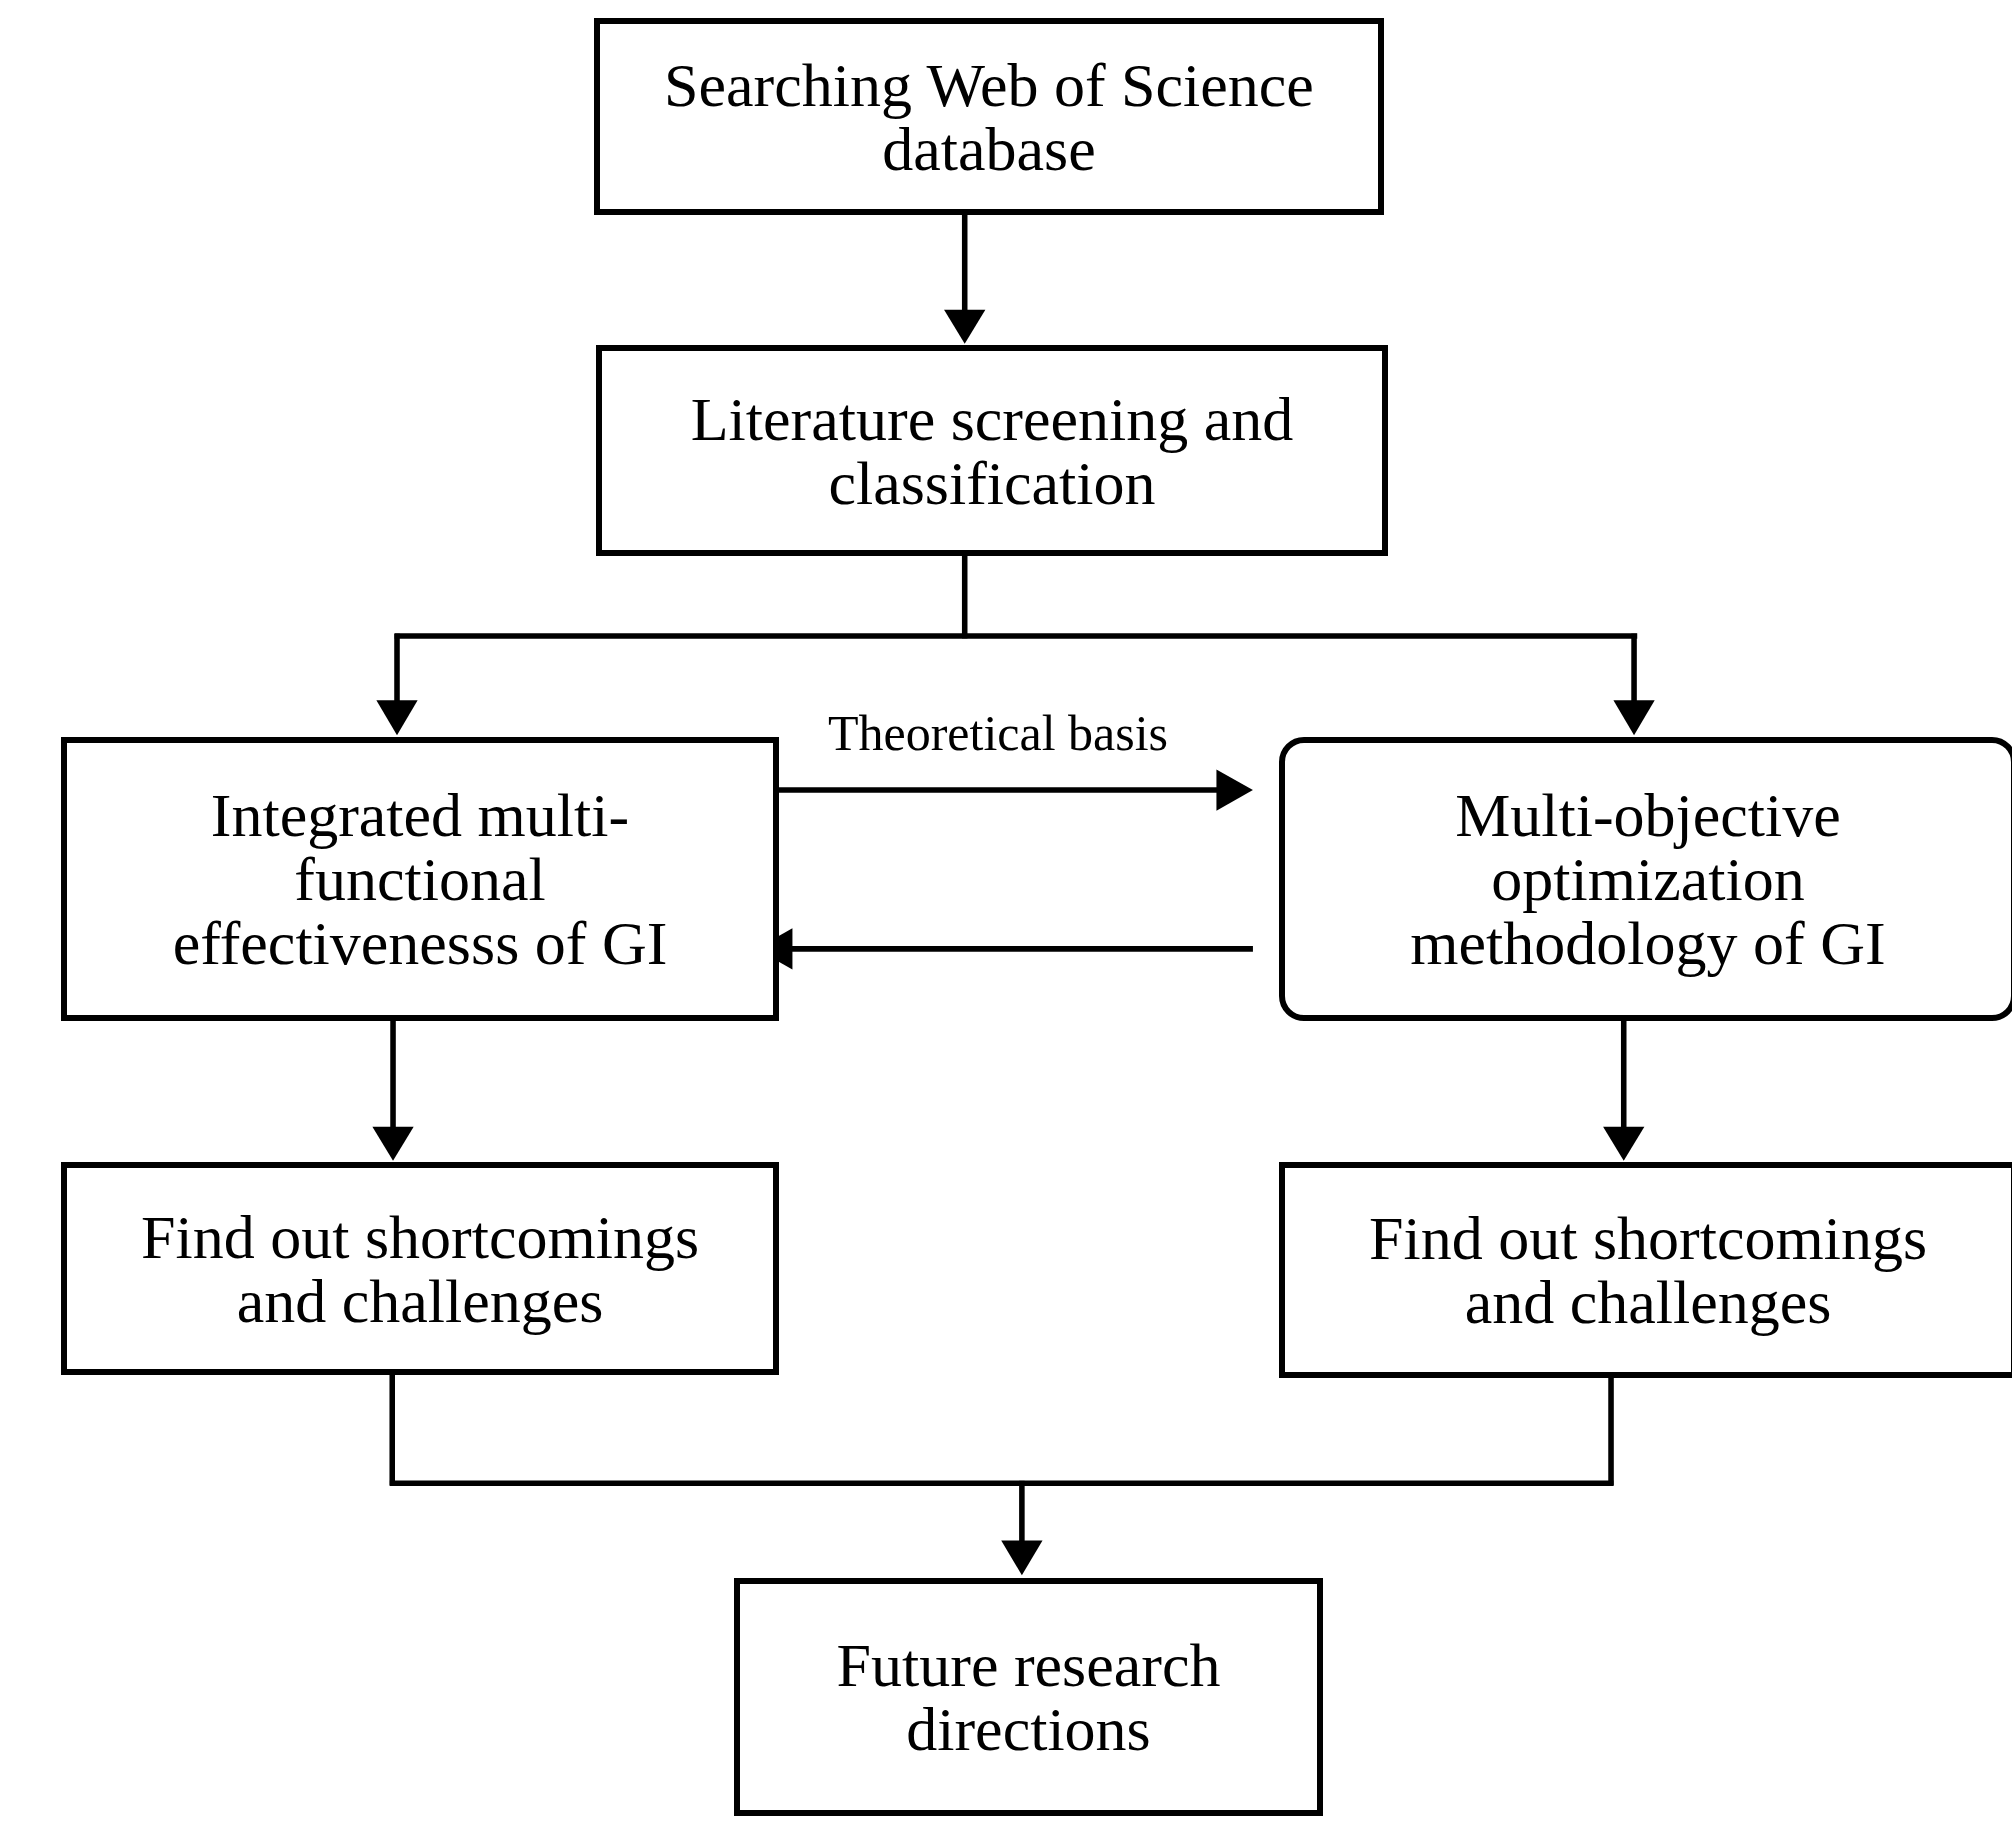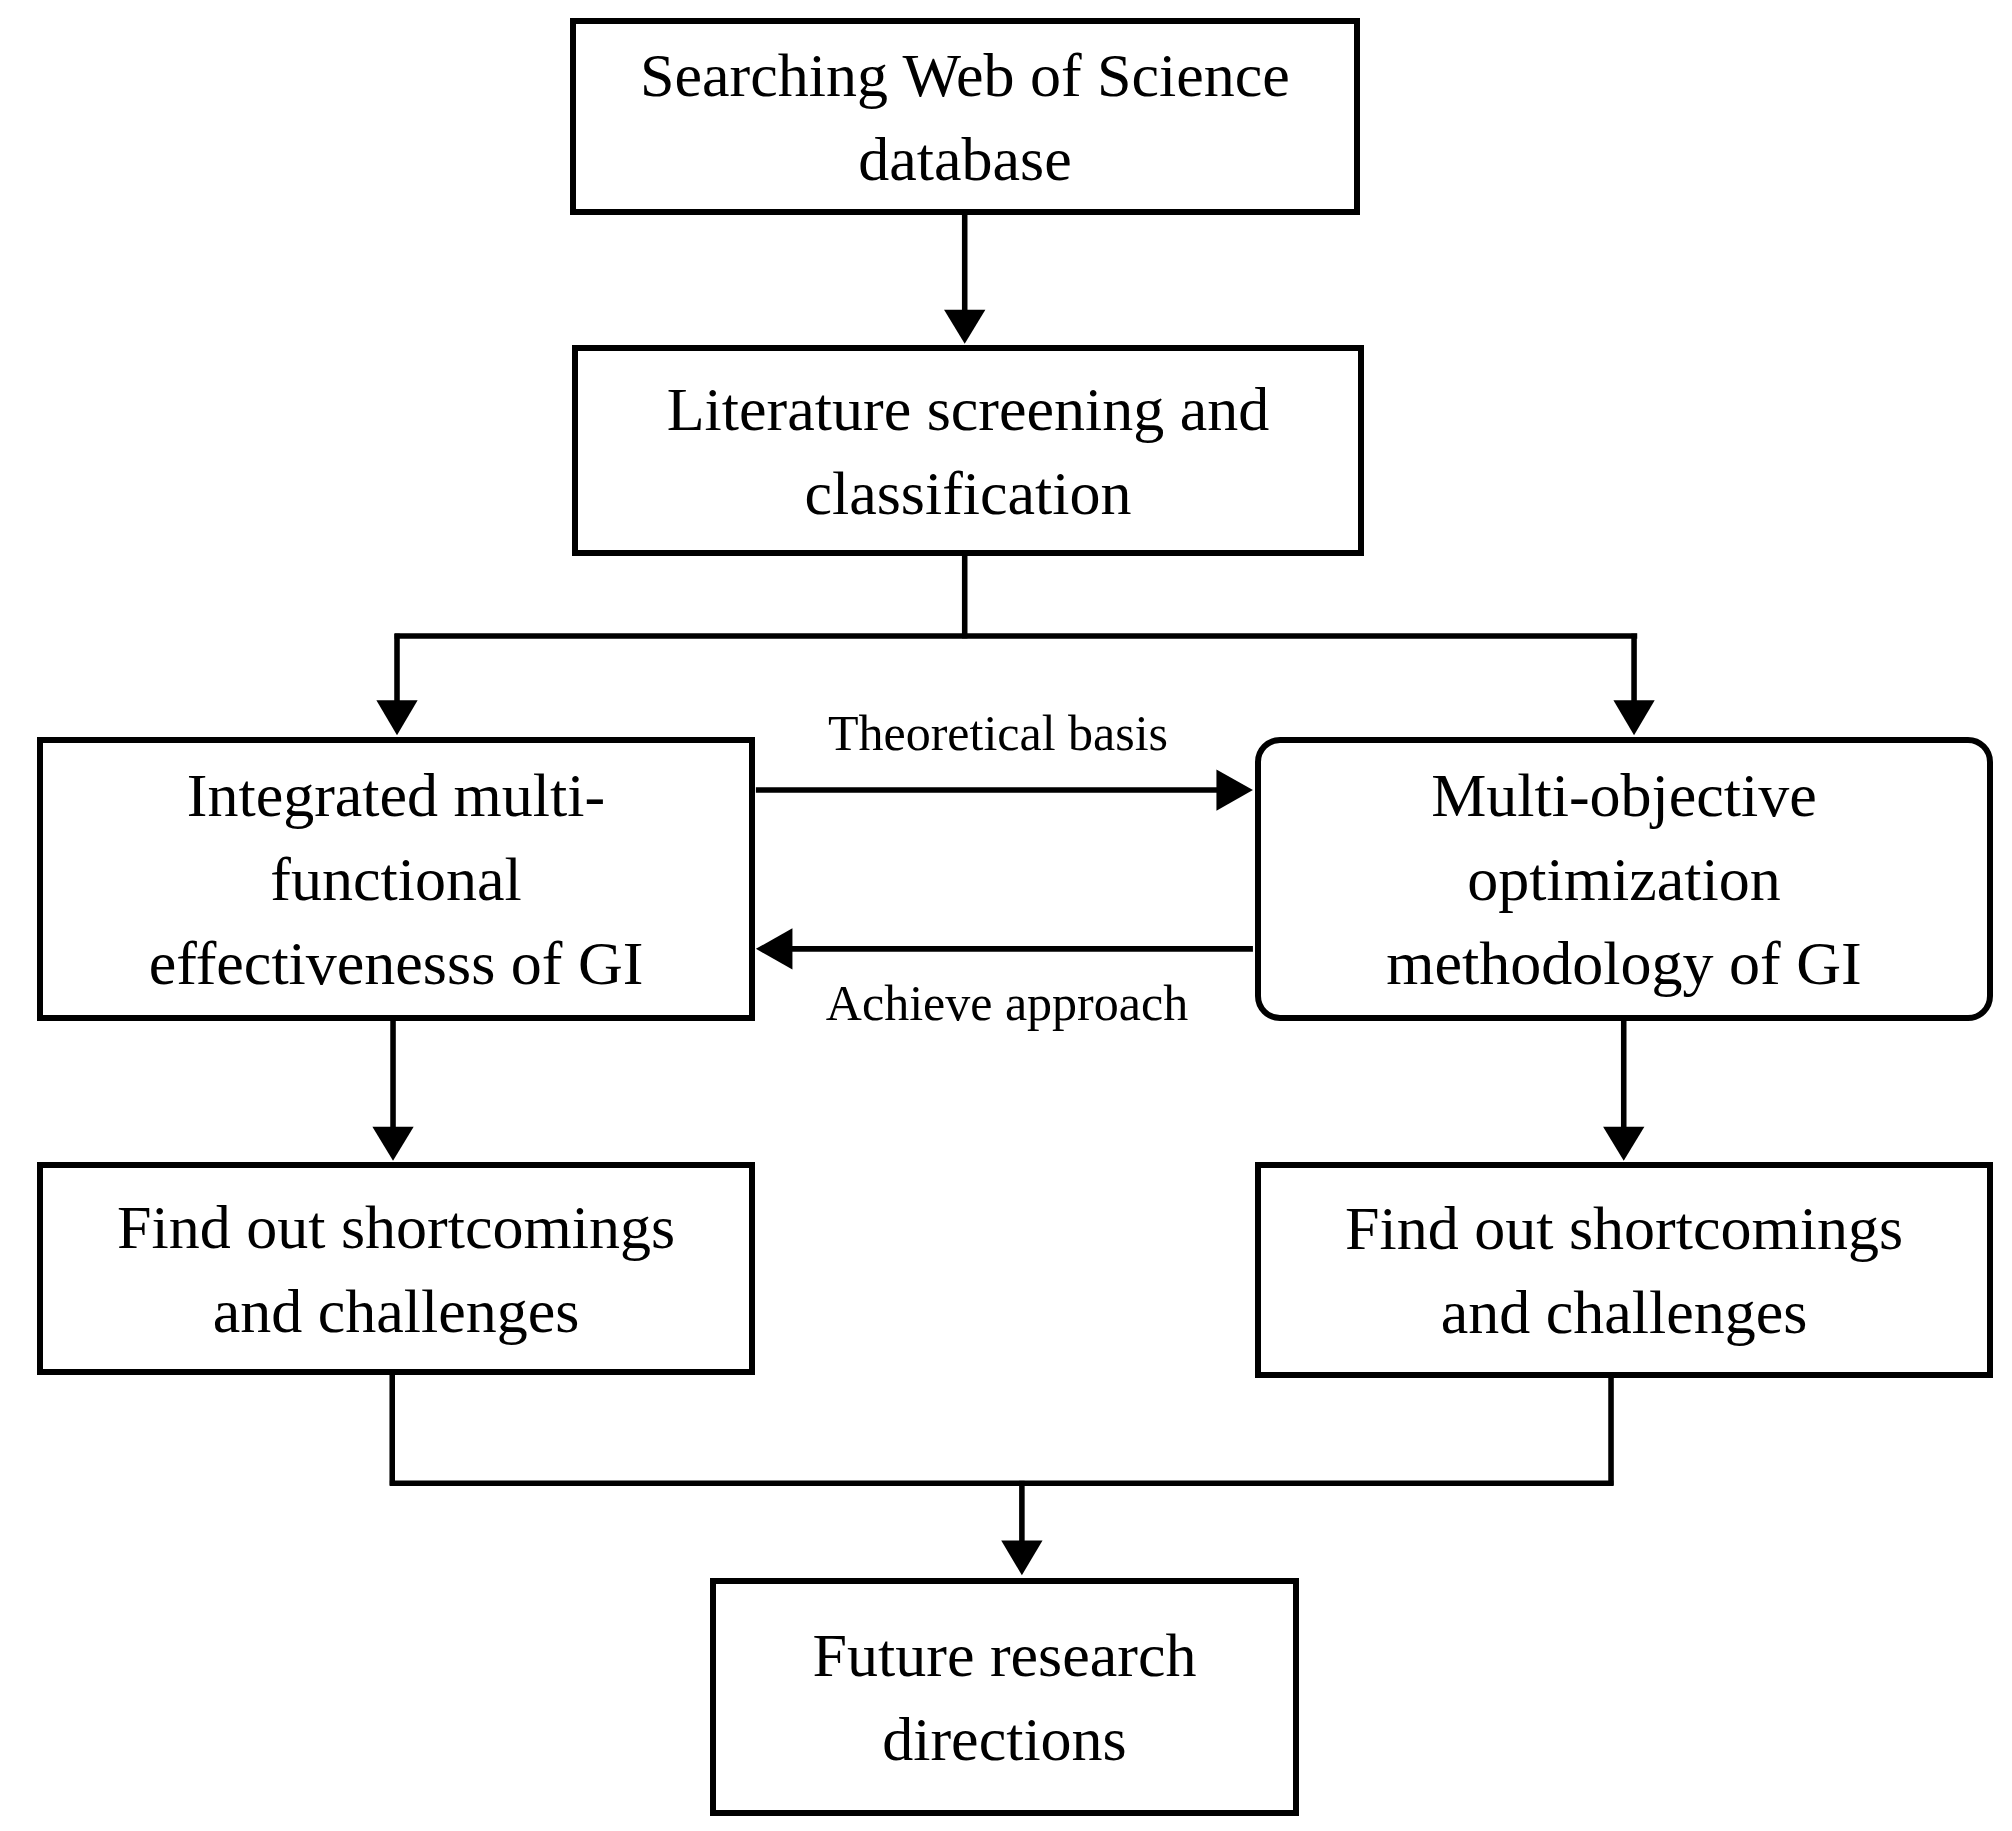--- a/index.html
+++ b/index.html
@@ -32,21 +32,22 @@
   .node{
     position:absolute;
     box-sizing:border-box;
     border:6.4px solid var(--stroke);
     background:var(--bg);
     display:flex;
     align-items:center;
     justify-content:center;
     text-align:center;
     font-size:62px;
-    line-height:84px;
+    line-height:64px;
+    margin-left:24px;
   }
   .node span{white-space:pre;}
   .edge-label{
     position:absolute;
     width:556px;
     text-align:center;
     font-size:50px;
     line-height:83px;
     white-space:pre;
   }
@@ -132,16 +133,15 @@
 and challenges</span>
   </div>
 
   <div class="node n-future">
     <span>Future research
 directions</span>
   </div>
 
   <div class="edge-label lbl-theoretical">Theoretical basis</div>
 
-  <div class="edge-label lbl-achieve">Achieve approach</div>
 
 </div>
 
 
 </body></html>

